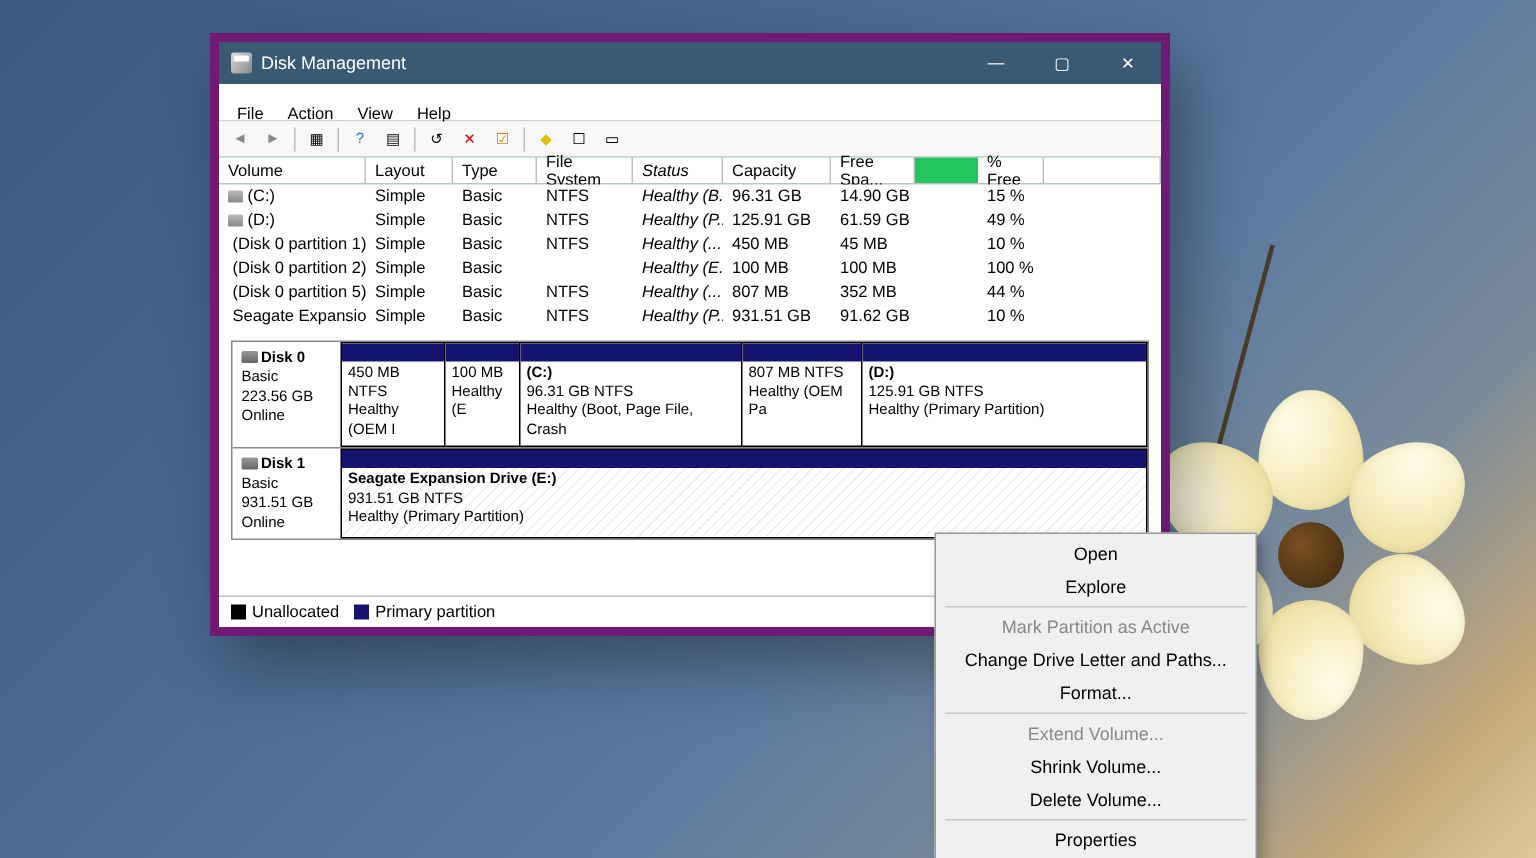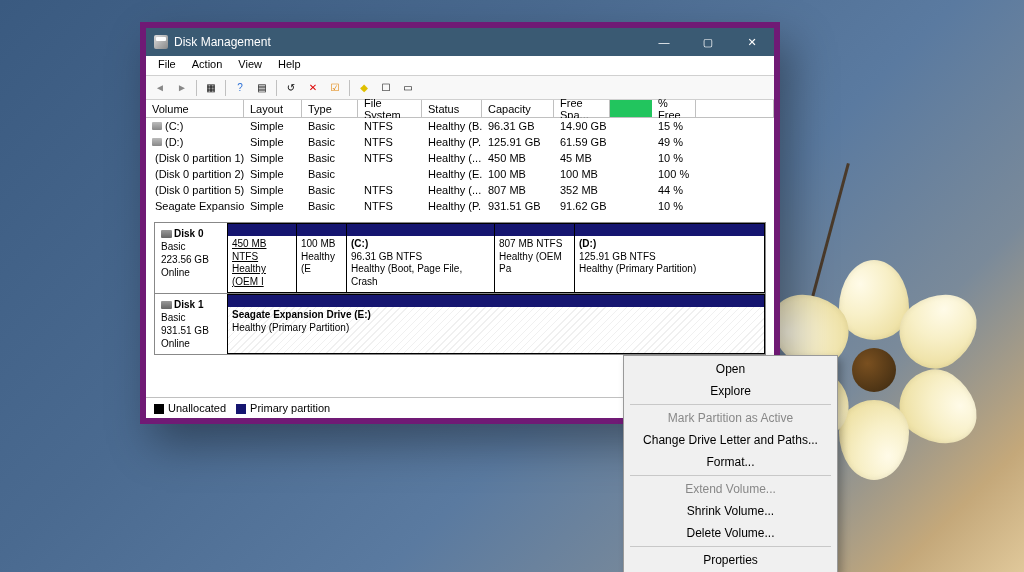--- a/index.html
+++ b/index.html
@@ -33,21 +33,21 @@
   }
   .titlebar {
     height: 28px; background: #3a5a73; color: #fff; display: flex; align-items: center;
     padding: 0 0 0 8px; font-size: 12px;
   }
   .titlebar .icon { width: 14px; height: 14px; margin-right: 6px; background: linear-gradient(135deg,#ddd,#888); border-radius:2px; position:relative; }
   .titlebar .icon::before{content:"";position:absolute;top:2px;left:2px;width:10px;height:4px;background:#fff;border-radius:1px;}
   .title-controls { margin-left: auto; display: flex; }
   .title-controls .btn { width: 44px; height: 28px; display:flex;align-items:center;justify-content:center;color:#fff;font-size:11px; }
 
-  .menubar { height: 20px; background:#fff; border-bottom:1px solid #d0d0d0; display:flex; padding:0 4px; font-size:11px; }
+  .menubar { height: 20px; background:#fff; border-bottom:1px solid #d0d0d0; display:flex; padding:12px 4px; font-size:11px; }
   .menubar span { padding: 2px 8px; }
   .toolbar { height: 24px; background:#f8f8f8; border-bottom:1px solid #d0d0d0; display:flex;align-items:center; gap:2px; padding:0 4px; }
   .toolbar .tbtn { width:20px; height:20px; display:flex;align-items:center;justify-content:center; font-size:10px; border:1px solid transparent; }
   .toolbar .sep { width:1px; height:16px; background:#c0c0c0; margin:0 2px; }
 
   .grid-head { display:flex; height:18px; background:#22c55e; border-bottom:1px solid #c0c0c0; font-size:11px; }
   .grid-head .col { border-right:1px solid #c0c0c0; padding:1px 6px; display:flex;align-items:center; color:#000; background:#fff; }
   .grid-body { background:#fff; }
   .grid-body .row { display:flex; height:16px; font-size:11px; }
   .grid-body .row .cell { padding:0 6px; overflow:hidden; white-space:nowrap; text-overflow:ellipsis; display:flex;align-items:center; }
@@ -75,21 +75,21 @@
   .ctxmenu {
     position:absolute; top:355px; left:623px; width:215px;
     background:#f0f0f0; border:1px solid #999; box-shadow: 4px 4px 8px rgba(0,0,0,.25);
     font-size:12px; padding:2px;
   }
   .ctxmenu .mi { padding:4px 14px; color:#000;text-align:center; }
   .ctxmenu .mi.disabled{ color:#888; }
   .ctxmenu .msep{ height:1px; background:#c8c8c8; margin:2px 4px; }
 
   .c0{width:98px;} .c1{width:58px;} .c2{width:56px;} .c3{width:64px;}
-  .c4{width:60px;} .c5{width:72px;} .c6{width:56px;} .c7{width:44px;margin-left:42px;}
+  .c4{width:60px;font-style:italic;} .c5{width:72px;} .c6{width:56px;} .c7{width:44px;margin-left:42px;}
   .c8{flex:1;}
 </style>
 </head>
 <body>
 
 <div class="stem"></div>
 <div class="stem2"></div>
 <div class="flower">
   <div class="petal" style="top:0;left:75px;transform:rotate(0deg);"></div>
   <div class="petal" style="top:30px;left:140px;transform:rotate(55deg);"></div>
@@ -218,21 +218,21 @@
 
   <div class="disk-panel" id="disk-panel">
       <div class="disk-row">
         <div class="disk-info">
           <div class="dname"><span class="dicon"></span>Disk 0</div>
           <div>Basic</div>
           <div>223.56 GB</div>
           <div>Online</div>
         </div>
         <div class="parts">
-          <div class="part" style="width: 70px; text-decoration: underline;">
+          <div class="part" style="width: 70px;">
             <div class="cap"></div>
             <span>450 MB NTFS</span>
             <span>Healthy (OEM I</span>
           </div>
           <div class="part" style="width: 50px;">
             <div class="cap"></div>
             <span>100 MB</span>
             <span>Healthy (E</span>
           </div>
           <div class="part" style="width: 148px;">
@@ -259,20 +259,21 @@
           <div class="dname"><span class="dicon"></span>Disk 1</div>
           <div>Basic</div>
           <div>931.51 GB</div>
           <div>Online</div>
         </div>
         <div class="parts">
           <div class="part" style="width: 538px;">
             <div class="cap"></div>
             <div class="stripe"></div>
             <span class="bold">Seagate Expansion Drive  (E:)</span>
+            <span>931.51 GB NTFS</span>
             <span>Healthy (Primary Partition)</span>
           </div>
         </div>
       </div>
     </div>
 
   <div style="flex:1"></div>
   <div class="legend">
     <span><span class="sw black"></span><span>Unallocated</span></span>
     <span><span class="sw blue"></span><span>Primary partition</span></span>

